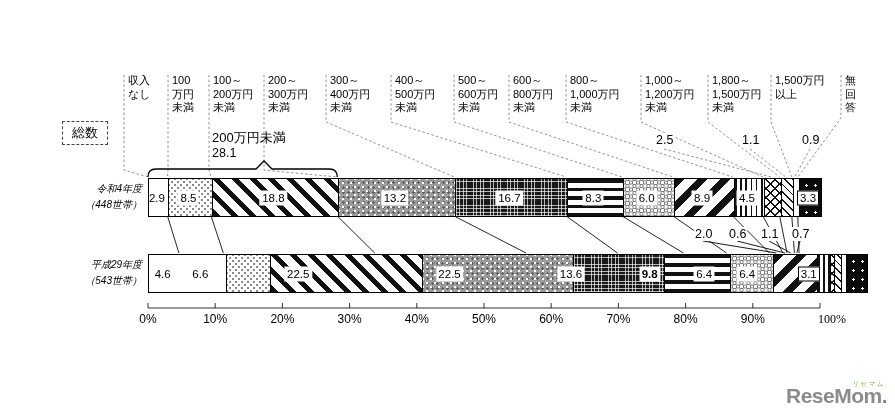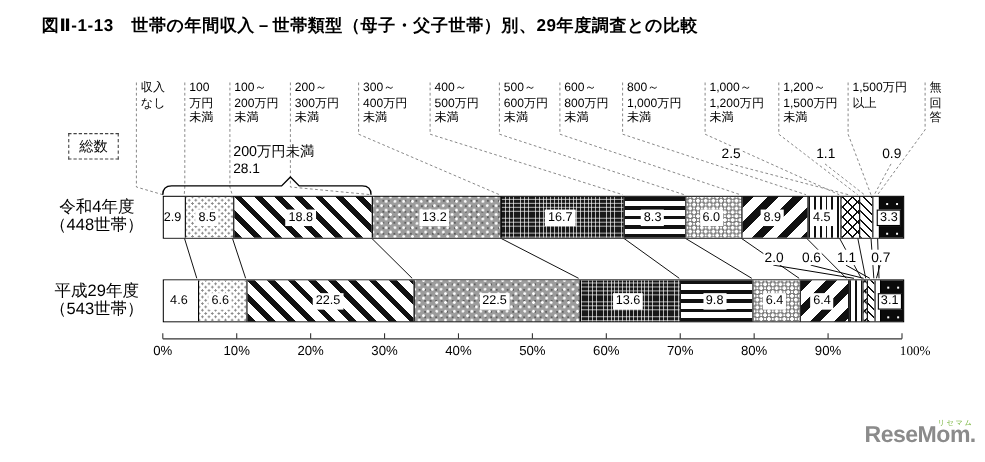--- a/index.html
+++ b/index.html
@@ -5,21 +5,21 @@
   html,body{margin:0;padding:0;background:#fff;}
   #stage{
     position:relative;width:895px;height:420px;background:#fff;overflow:hidden;
     font-family:"Liberation Sans","DejaVu Sans",sans-serif;color:#000;
   }
   #title{position:absolute;left:38px;top:13px;font-size:15.5px;font-weight:bold;letter-spacing:.5px;white-space:nowrap;}
   #sousuu{position:absolute;left:62px;top:121px;border:1.4px dashed #444;padding:2px 9px;font-size:13px;background:#fff;}
   #overlay{position:absolute;left:0;top:0;width:895px;height:420px;pointer-events:none;}
   .cat-label{position:absolute;top:74px;font-size:11px;line-height:13.5px;white-space:pre-line;letter-spacing:0;}
   .cat-label.vert{width:14px;word-break:break-all;white-space:normal;}
-  .row-label{position:absolute;left:34px;width:108px;text-align:center;font-size:15px;line-height:16px;white-space:pre-line;}
+  .row-label{position:absolute;left:34px;width:108px;text-align:right;font-size:10px;line-height:16px;white-space:pre-line;font-style:italic;}
   .bar{position:absolute;left:148px;width:672px;height:37px;border:1.8px solid #000;box-sizing:content-box;background:#fff;}
   .bar .segs{display:flex;width:100%;height:100%;}
   .seg{height:100%;box-sizing:border-box;}
   .seg.bdr{border-left:1px solid #000;}
   .val{position:absolute;top:50%;transform:translate(-50%,-50%);font-size:11.5px;line-height:13px;
        background:#fff;padding:1px 2.5px;white-space:nowrap;}
   .val.nobg{background:transparent;padding:1px 0;}
   .val.boxed{border:1px solid #000;padding:0 2px;}
   .ext-num{position:absolute;font-size:12.5px;background:#fff;padding:0 1px;white-space:nowrap;}
   .anno1{position:absolute;left:212px;top:129px;font-size:13px;}
@@ -41,21 +41,20 @@
   .p12{background-color:#0a0a0a;background-image:radial-gradient(circle,#fff 1.1px,transparent 1.4px);background-size:9px 9px;background-position:2px 2px;}
   
   #logo{position:absolute;left:786px;top:384px;width:105px;height:30px;}
   #logo-main{font-size:21px;font-weight:bold;letter-spacing:-.5px;}
   #logo-ruby{position:absolute;right:6px;top:-4px;font-size:6.5px;letter-spacing:1.5px;}
 </style>
 </head>
 <body>
 
 <div id="stage">
-  <div id="title">図Ⅱ-1-13　世帯の年間収入－世帯類型（母子・父子世帯）別、29年度調査との比較</div>
   <div id="sousuu"><span>総数</span></div>
   <svg id="overlay" viewBox="0 0 895 420">
       <line x1="664" y1="149" x2="771.3" y2="177" stroke-dasharray="2.5 2.2" stroke="#878787" stroke-width=".9"></line>
       <line x1="750" y1="149" x2="785.8" y2="177" stroke-dasharray="2.5 2.2" stroke="#878787" stroke-width=".9"></line>
       <line x1="810" y1="149" x2="794.8" y2="177" stroke-dasharray="2.5 2.2" stroke="#878787" stroke-width=".9"></line>
       <line x1="703" y1="241" x2="776.3" y2="253" stroke="#000" stroke-width=".9"></line>
       <line x1="737" y1="241" x2="785.0" y2="253" stroke="#000" stroke-width=".9"></line>
       <line x1="769" y1="241" x2="790.7" y2="253" stroke="#000" stroke-width=".9"></line>
       <line x1="800" y1="241" x2="796.8" y2="253" stroke="#000" stroke-width=".9"></line>
       <polyline fill="none" stroke="#878787" stroke-width=".9" stroke-dasharray="2.5 2.2" points="124,75 124,170 148.0,177"></polyline>
@@ -118,42 +117,42 @@
         <div class="val" style="left: 39.4867px;">8.5</div>
         <div class="val" style="left: 124.41px;">18.8</div>
         <div class="val" style="left: 245.92px;">13.2</div>
         <div class="val" style="left: 360.382px;">16.7</div>
         <div class="val" style="left: 444.298px;">8.3</div>
         <div class="val" style="left: 497.669px;">6.0</div>
         <div class="val" style="left: 553.053px;">8.9</div>
         <div class="val" style="left: 598.032px;">4.5</div>
         <div class="val boxed" style="left: 659.123px;">3.3</div>
       </div>
-      <div class="bar" style="top: 254px;">
+      <div class="bar" style="top: 254px; padding-left: 46px;">
         <div class="segs" style="display: flex;">
           <span class="seg p0" style="width: 4.6046%;"></span>
           <span class="seg p1 bdr" style="width: 6.60661%;"></span>
           <span class="seg p2 bdr" style="width: 22.5225%;"></span>
           <span class="seg p3 bdr" style="width: 22.5225%;"></span>
           <span class="seg p4 bdr" style="width: 13.6136%;"></span>
           <span class="seg p5 bdr" style="width: 9.80981%;"></span>
           <span class="seg p6 bdr" style="width: 6.40641%;"></span>
           <span class="seg p7 bdr" style="width: 6.40641%;"></span>
           <span class="seg p8 bdr" style="width: 2.002%;"></span>
           <span class="seg p9 bdr" style="width: 0.600601%;"></span>
           <span class="seg p10 bdr" style="width: 1.1011%;"></span>
           <span class="seg p11 bdr" style="width: 0.700701%;"></span>
           <span class="seg p12 bdr" style="width: 3.1031%;"></span>
         </div>
         <div class="val nobg" style="left: 13.6715px;">4.6</div>
         <div class="val" style="left: 51.3411px;">6.6</div>
         <div class="val" style="left: 149.215px;">22.5</div>
         <div class="val" style="left: 300.566px;">22.5</div>
         <div class="val" style="left: 421.984px;">13.6</div>
-        <div class="val" style="left: 500.686px;">9.8</div>
+        <div class="val" style="left: 500.686px; font-weight: bold;">9.8</div>
         <div class="val" style="left: 555.173px;">6.4</div>
         <div class="val" style="left: 598.224px;">6.4</div>
         <div class="val boxed" style="left: 659.774px;">3.1</div>
       </div>
     </div>
   <div class="anno1">200万円未満</div>
   <div class="anno2">28.1</div>
   <div id="logo">
     <span id="logo-ruby" style="color: rgb(118, 180, 58);">リセマム</span>
     <span id="logo-main" style="color: rgb(139, 139, 139);">ReseMom.</span>
@@ -180,21 +179,21 @@
 未満</div>
     <div class="cat-label" style="left: 513px;">600～
 800万円
 未満</div>
     <div class="cat-label" style="left: 570px;">800～
 1,000万円
 未満</div>
     <div class="cat-label" style="left: 645px;">1,000～
 1,200万円
 未満</div>
-    <div class="cat-label" style="left: 712px;">1,200～
+    <div class="cat-label" style="left: 712px;">1,800～
 1,500万円
 未満</div>
     <div class="cat-label" style="left: 775px;">1,500万円
 以上</div>
     <div class="cat-label vert" style="left: 845px;">無回答</div>
     <div class="row-label" style="top: 181px;">令和4年度
 （448世帯）</div>
     <div class="row-label" style="top: 257px;">平成29年度
 （543世帯）</div>
     <div class="ext-num" style="left: 655px; top: 133px;">2.5</div>

